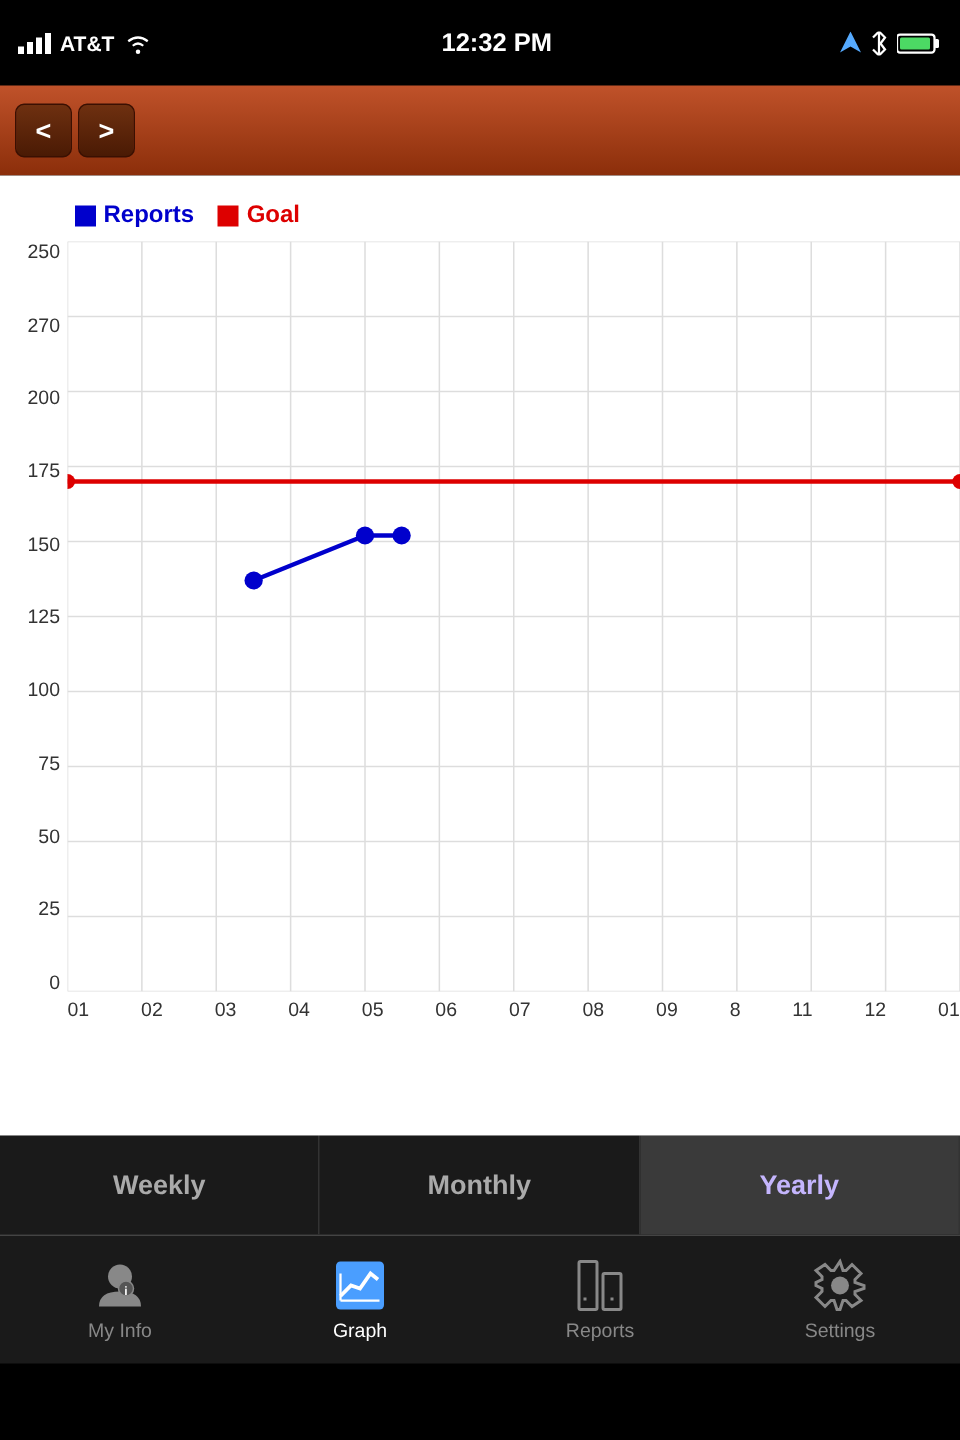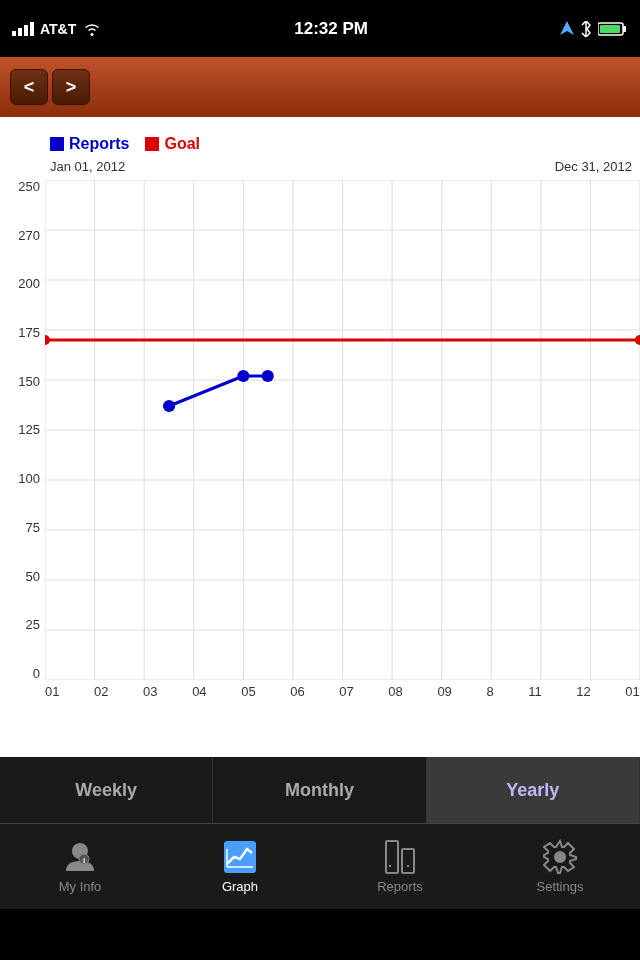--- a/index.html
+++ b/index.html
@@ -203,24 +203,20 @@
     <div class="legend-item">
       <div class="legend-box legend-blue"></div>
       <span class="legend-label-blue">Reports</span>
     </div>
     <div class="legend-item">
       <div class="legend-box legend-red"></div>
       <span class="legend-label-red">Goal</span>
     </div>
   </div>
 
-  <div id="date-range">
-    <span>Jan 01, 2012</span>
-    <span>Dec 31, 2012</span>
-  </div>
 
   <div style="display:flex; margin-top:4px;">
 
     <div style="width:45px; display:flex; flex-direction:column-reverse; justify-content:space-between; height:500px; padding: 0 4px 0 2px;">
       <span class="y-label">0</span>
       <span class="y-label">25</span>
       <span class="y-label">50</span>
       <span class="y-label">75</span>
       <span class="y-label">100</span>
       <span class="y-label">125</span>

